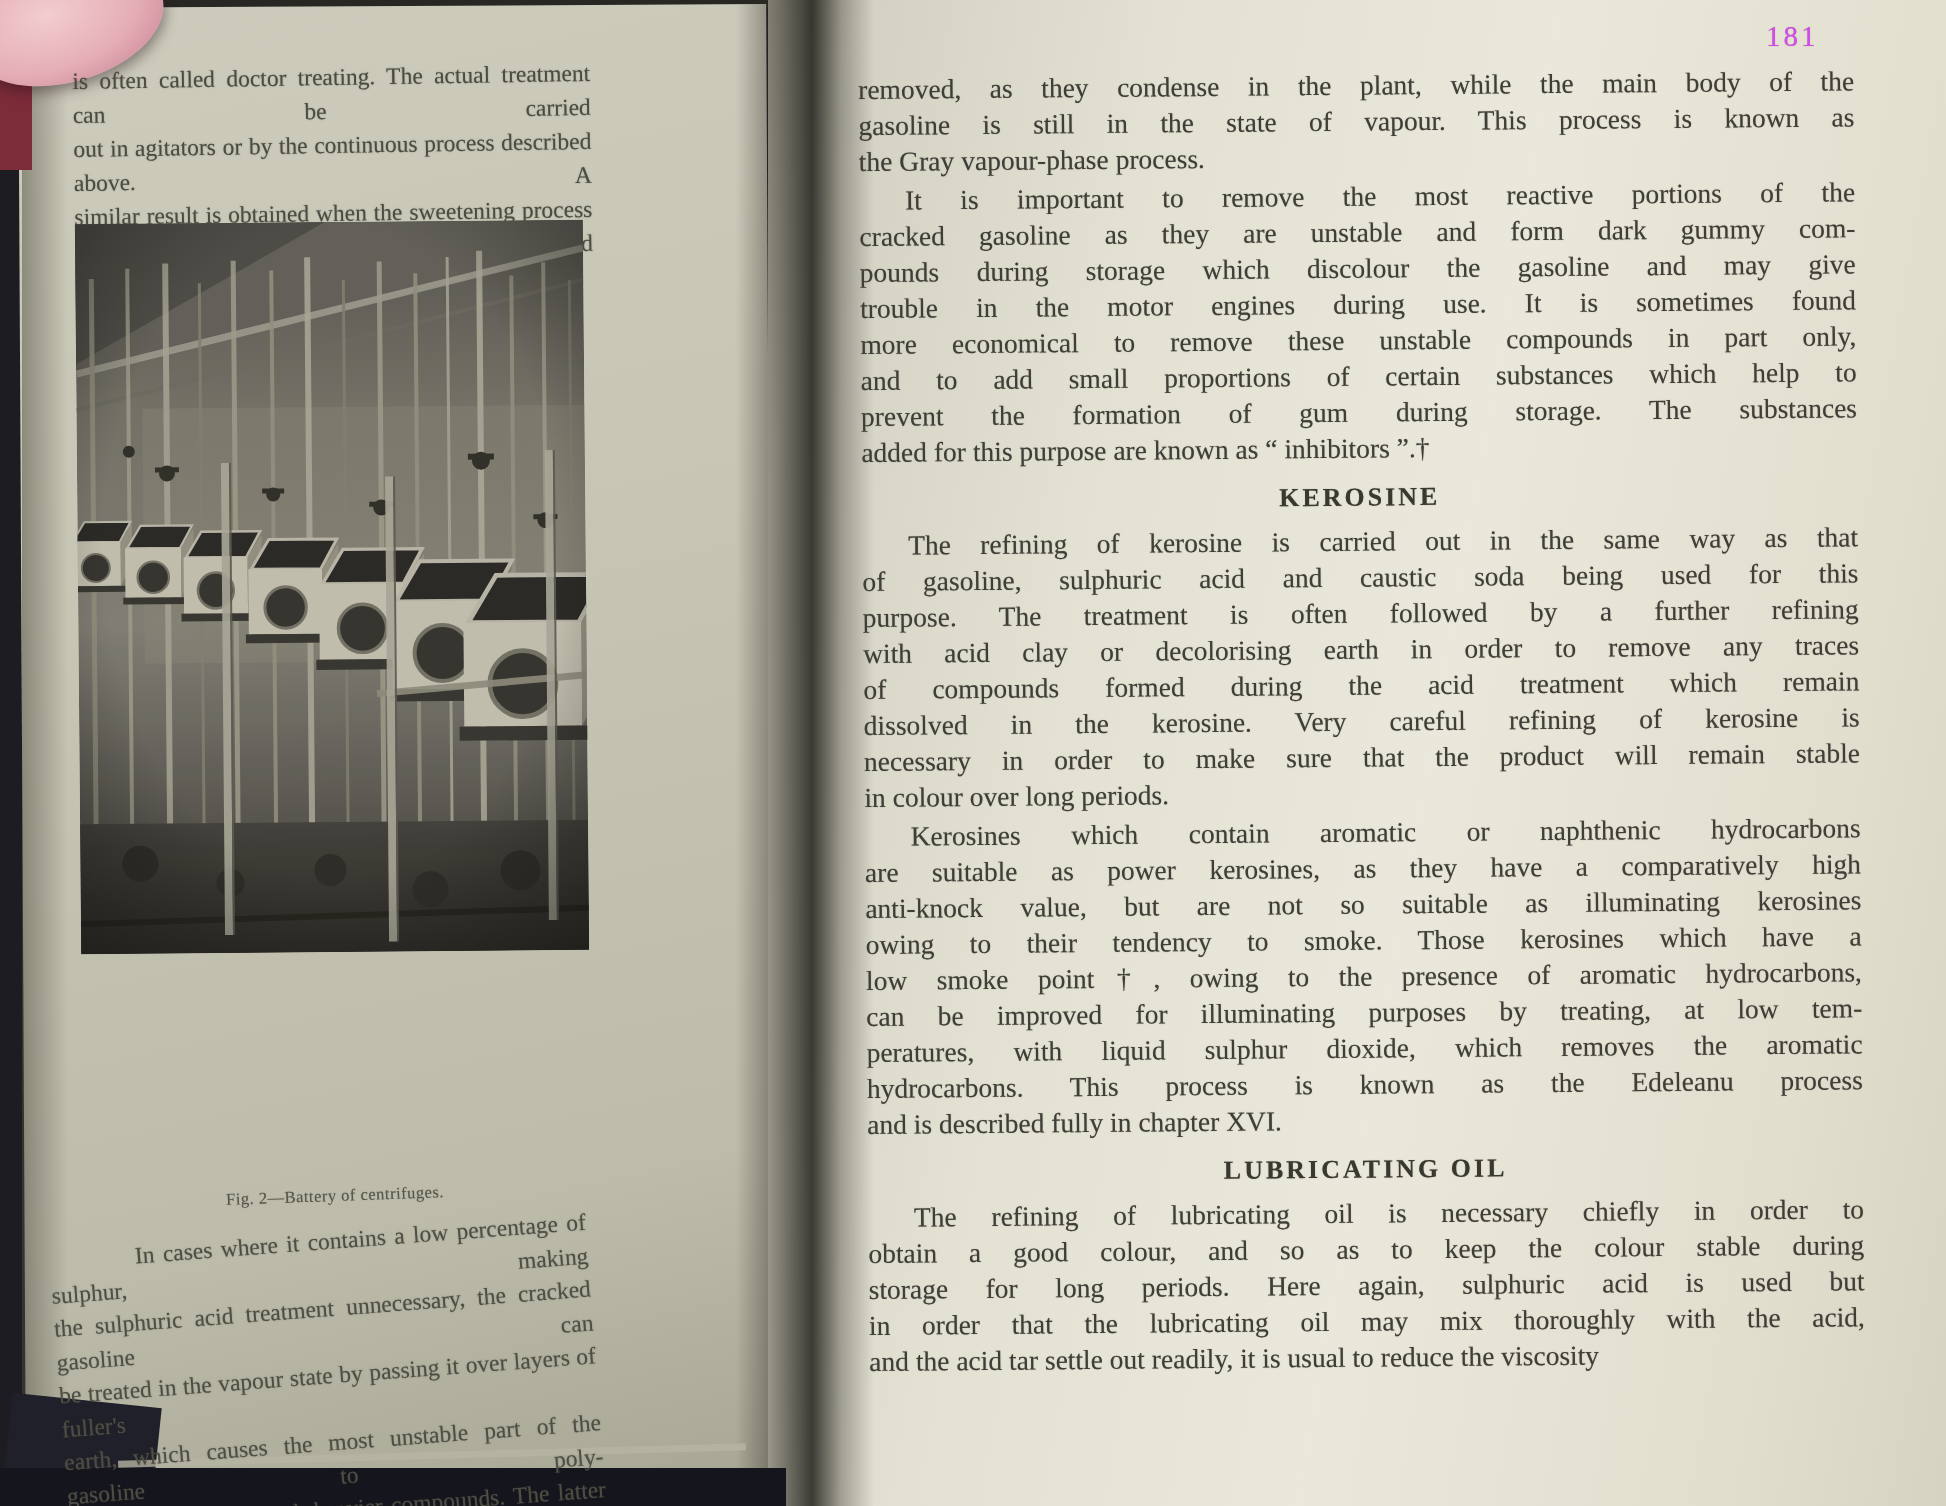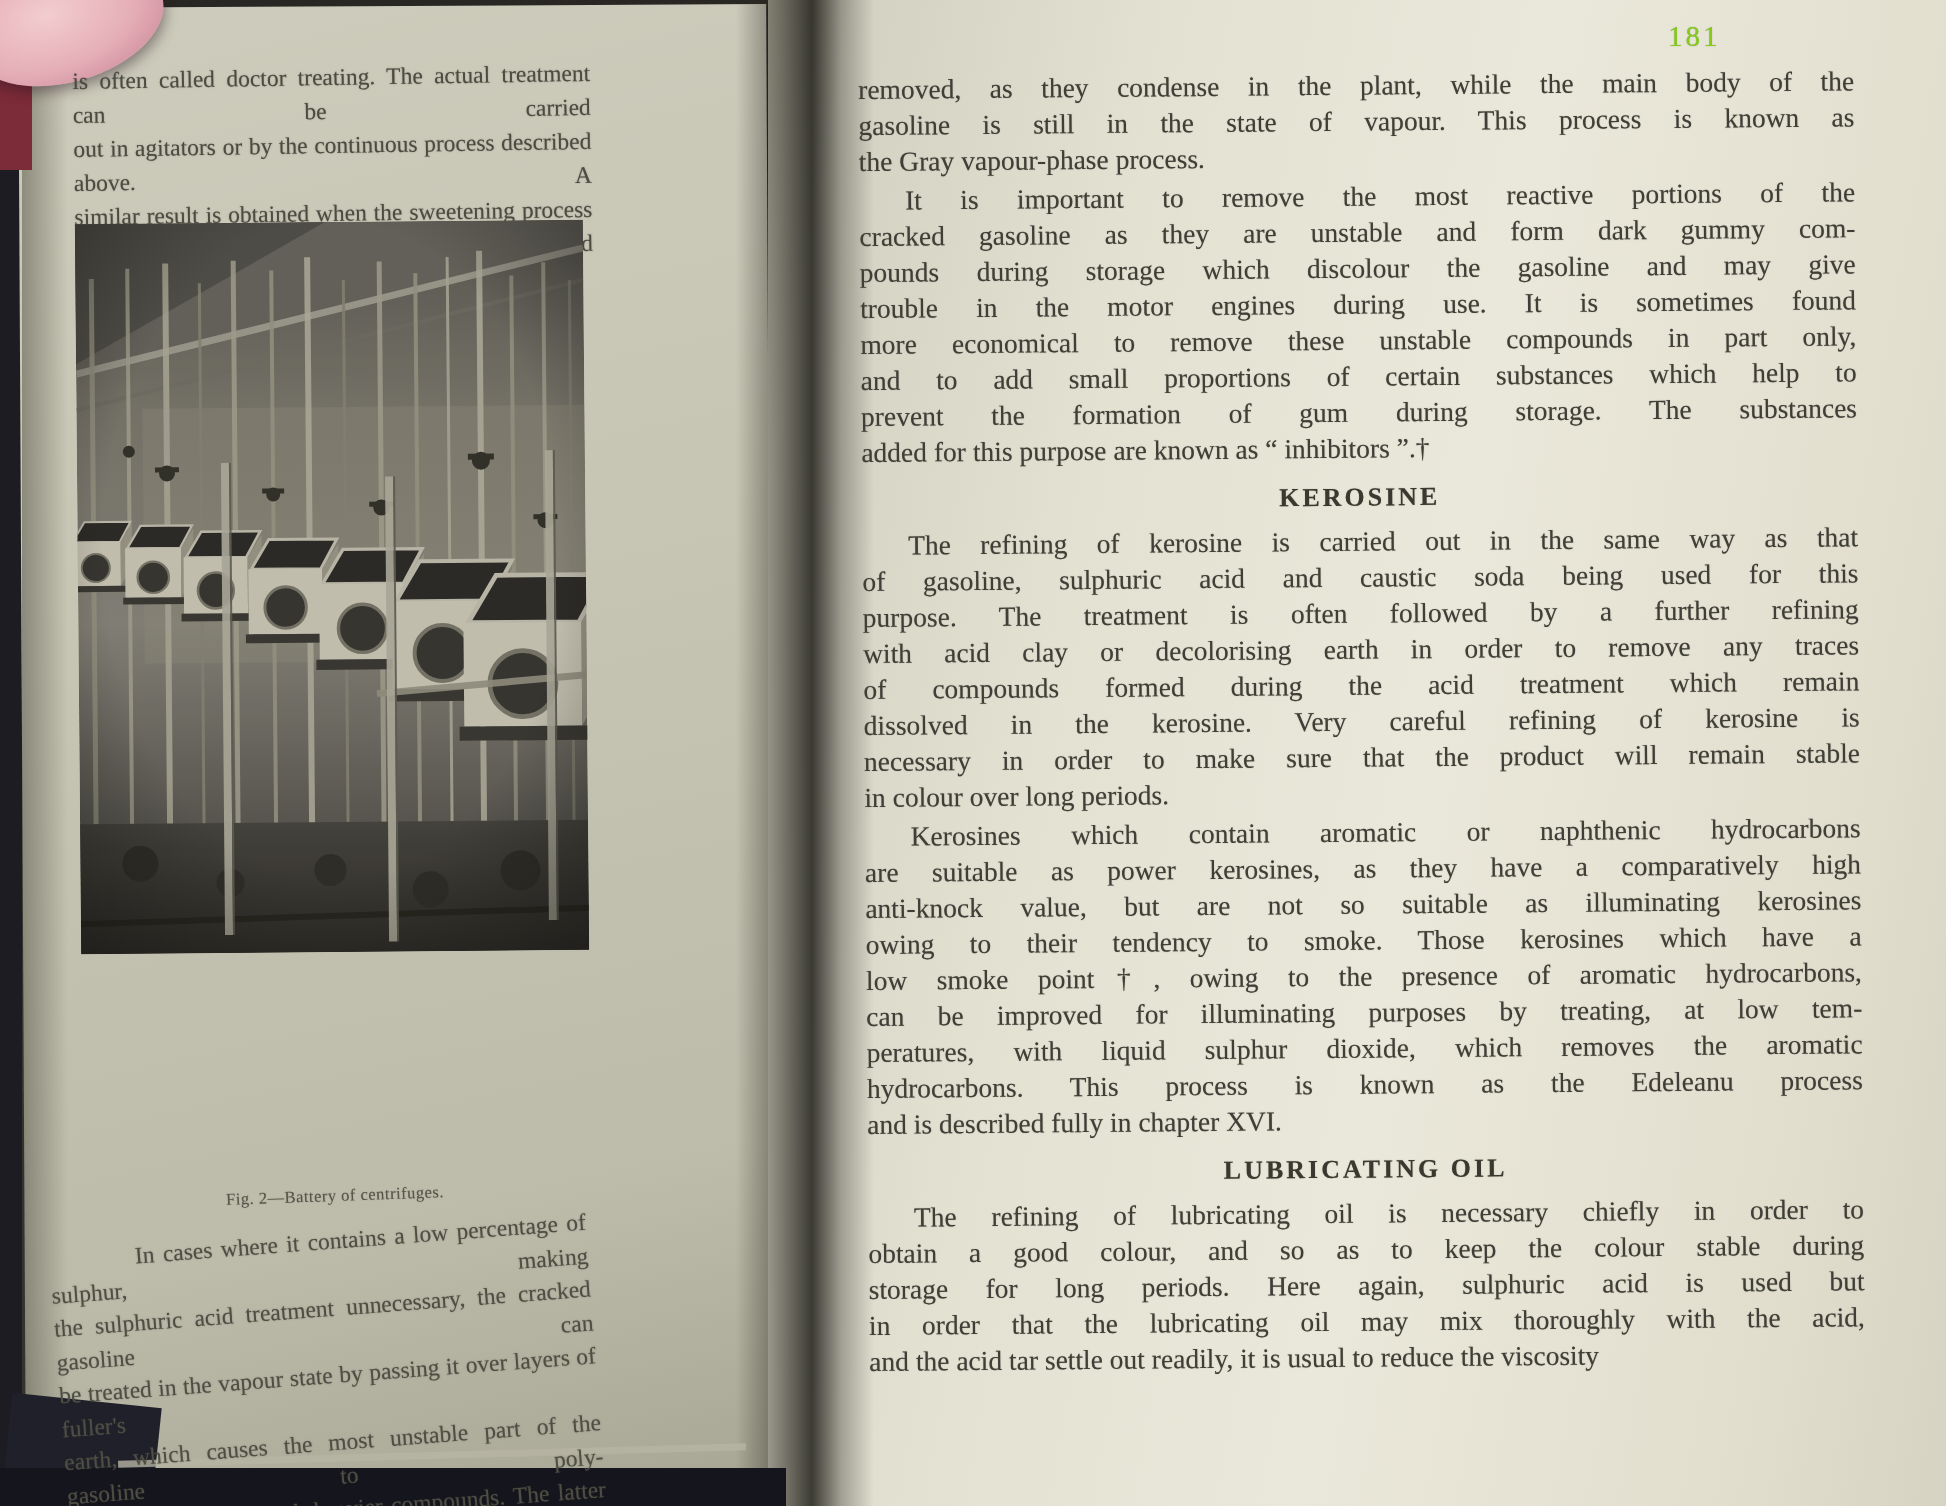--- a/index.html
+++ b/index.html
@@ -71,22 +71,22 @@
     transform:rotate(-0.5deg);
   }
   .figure-frame svg{display:block;width:100%;height:100%;}
   .figure-caption{
     position:absolute;left:95px;top:1186px;width:480px;text-align:center;
     font-size:16.5px;letter-spacing:.5px;color:#58574c;
     transform:rotate(-2deg);
     text-shadow:0 0 1px rgba(88,87,76,0.6);
   }
   .page-number{
-    position:absolute;left:1668px;top:20px;
-    font-size:29px;letter-spacing:3px;color:#84cc16;
+    position:absolute;left:1766px;top:20px;
+    font-size:29px;letter-spacing:3px;color:#d946ef;
     text-shadow:0 0 1px rgba(60,59,51,0.5);
   }
   .right-text{
     position:absolute;left:858px;top:72px;width:996px;
     font-size:27.5px;line-height:36px;color:#403f37;
     transform:rotate(-0.5deg);transform-origin:0 0;
     text-shadow:0 0 1px rgba(64,63,55,0.5);
   }
   .right-text .indent{text-indent:46px;}
   .sect-heading{

